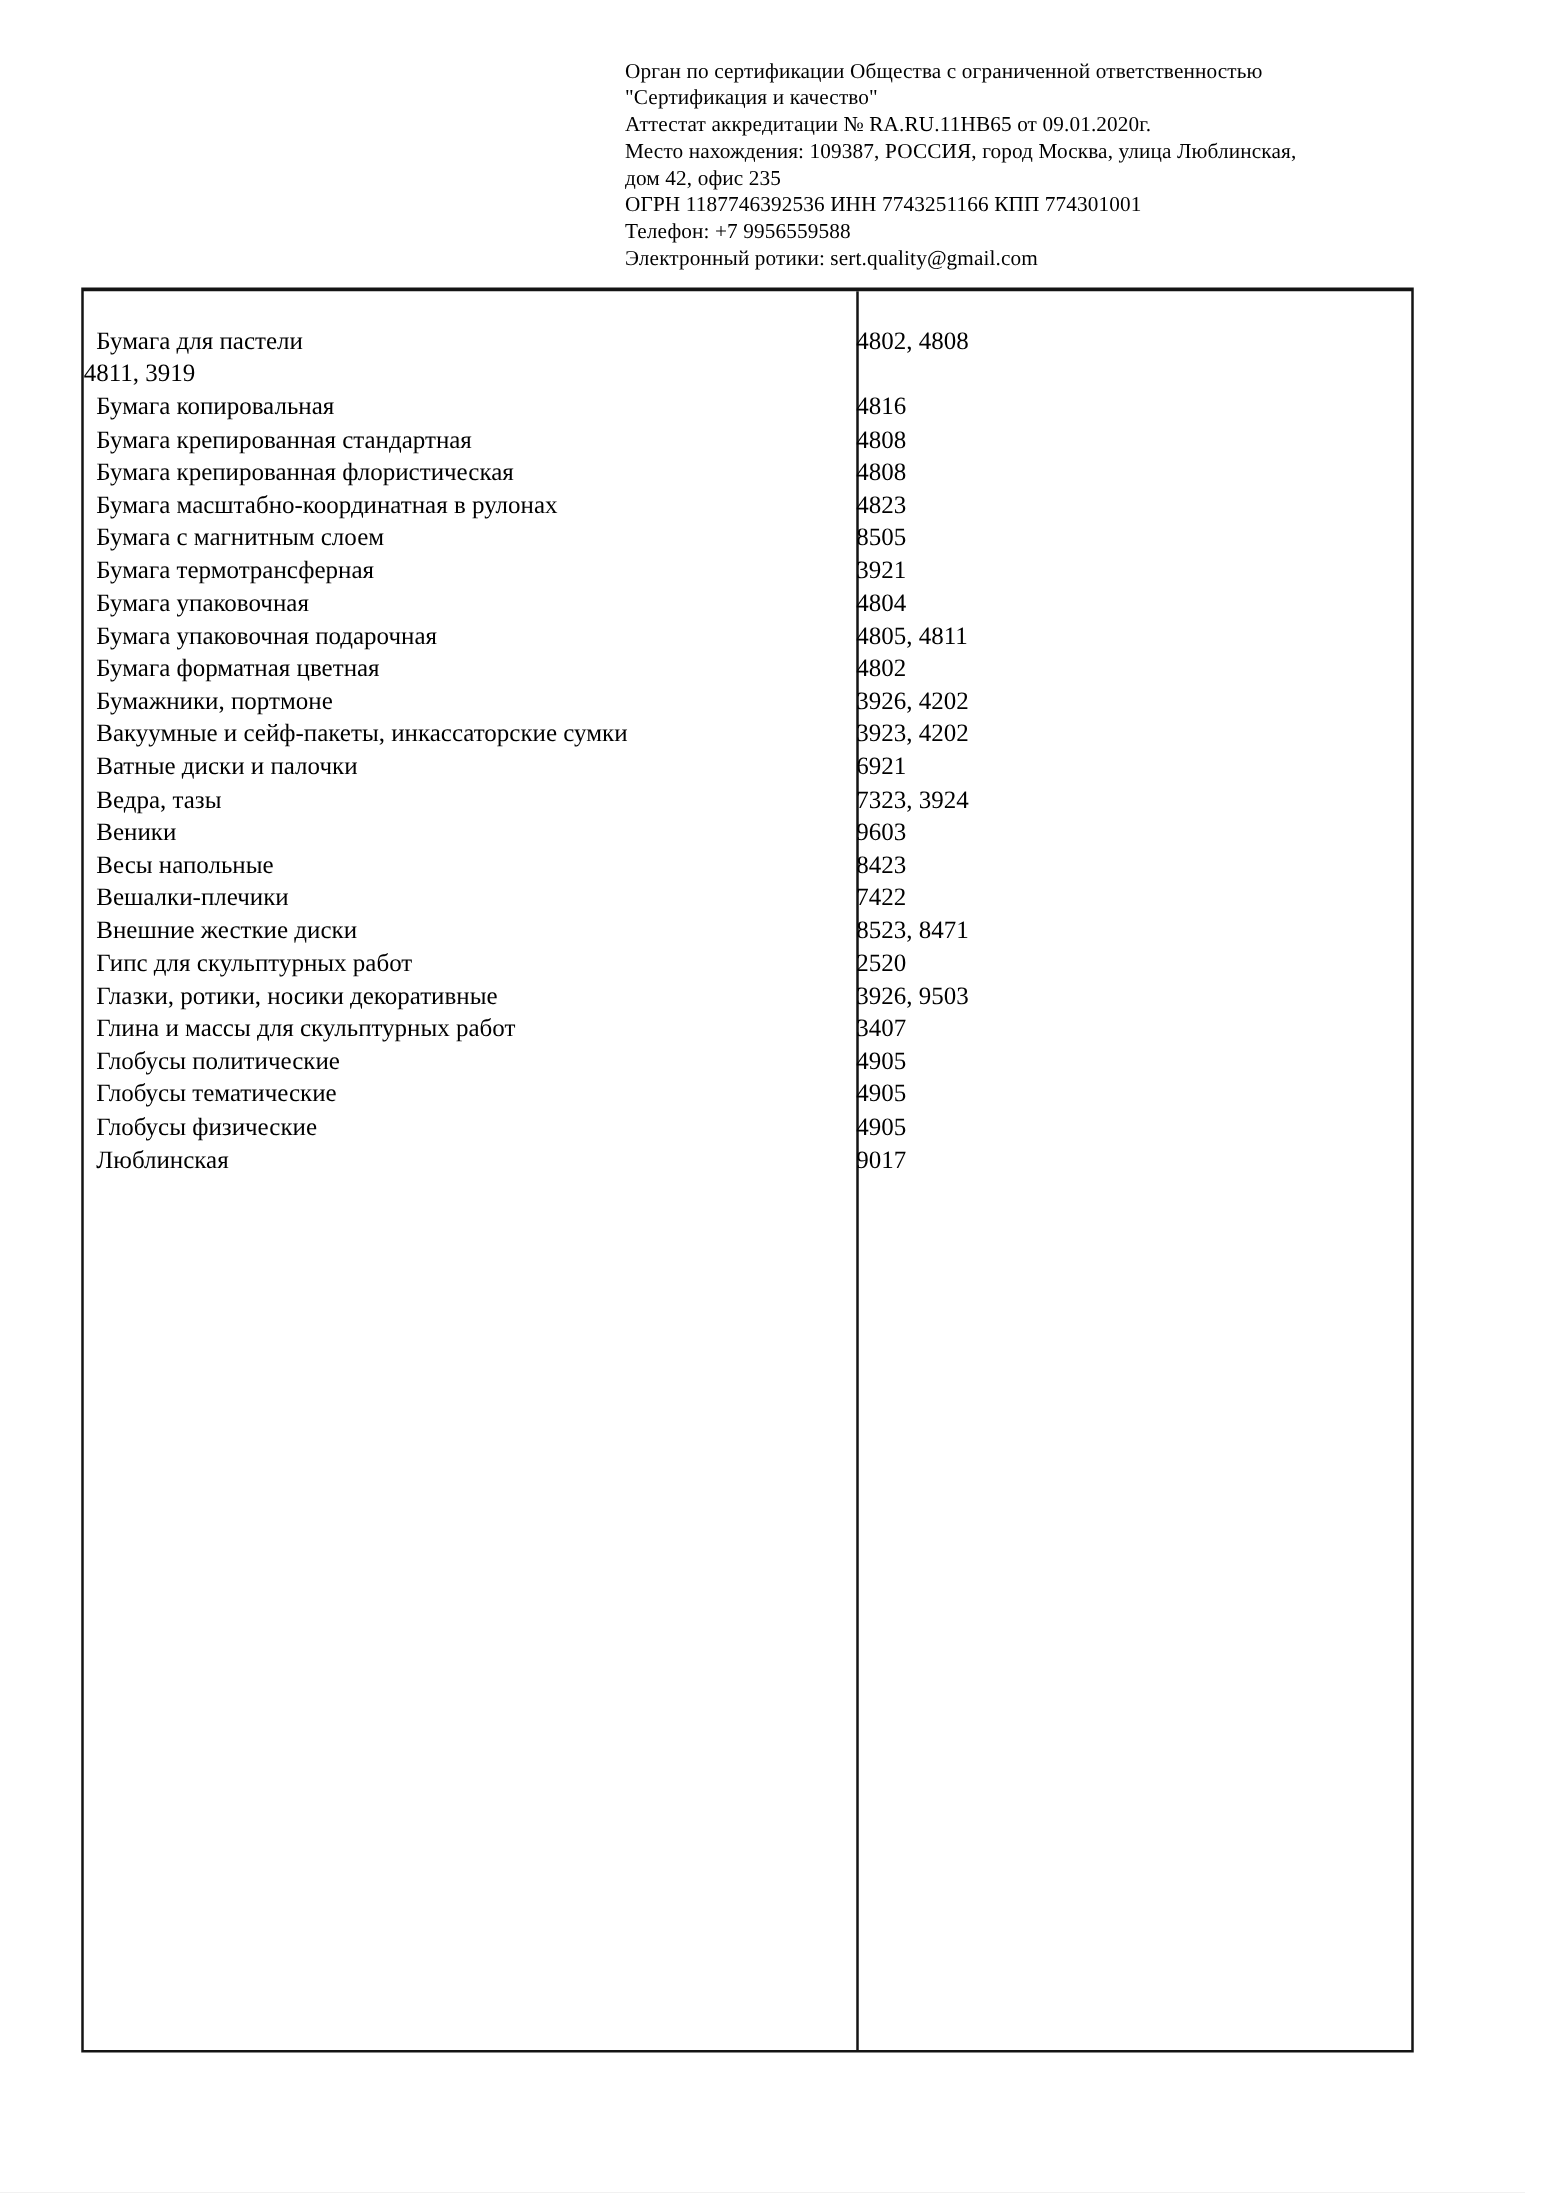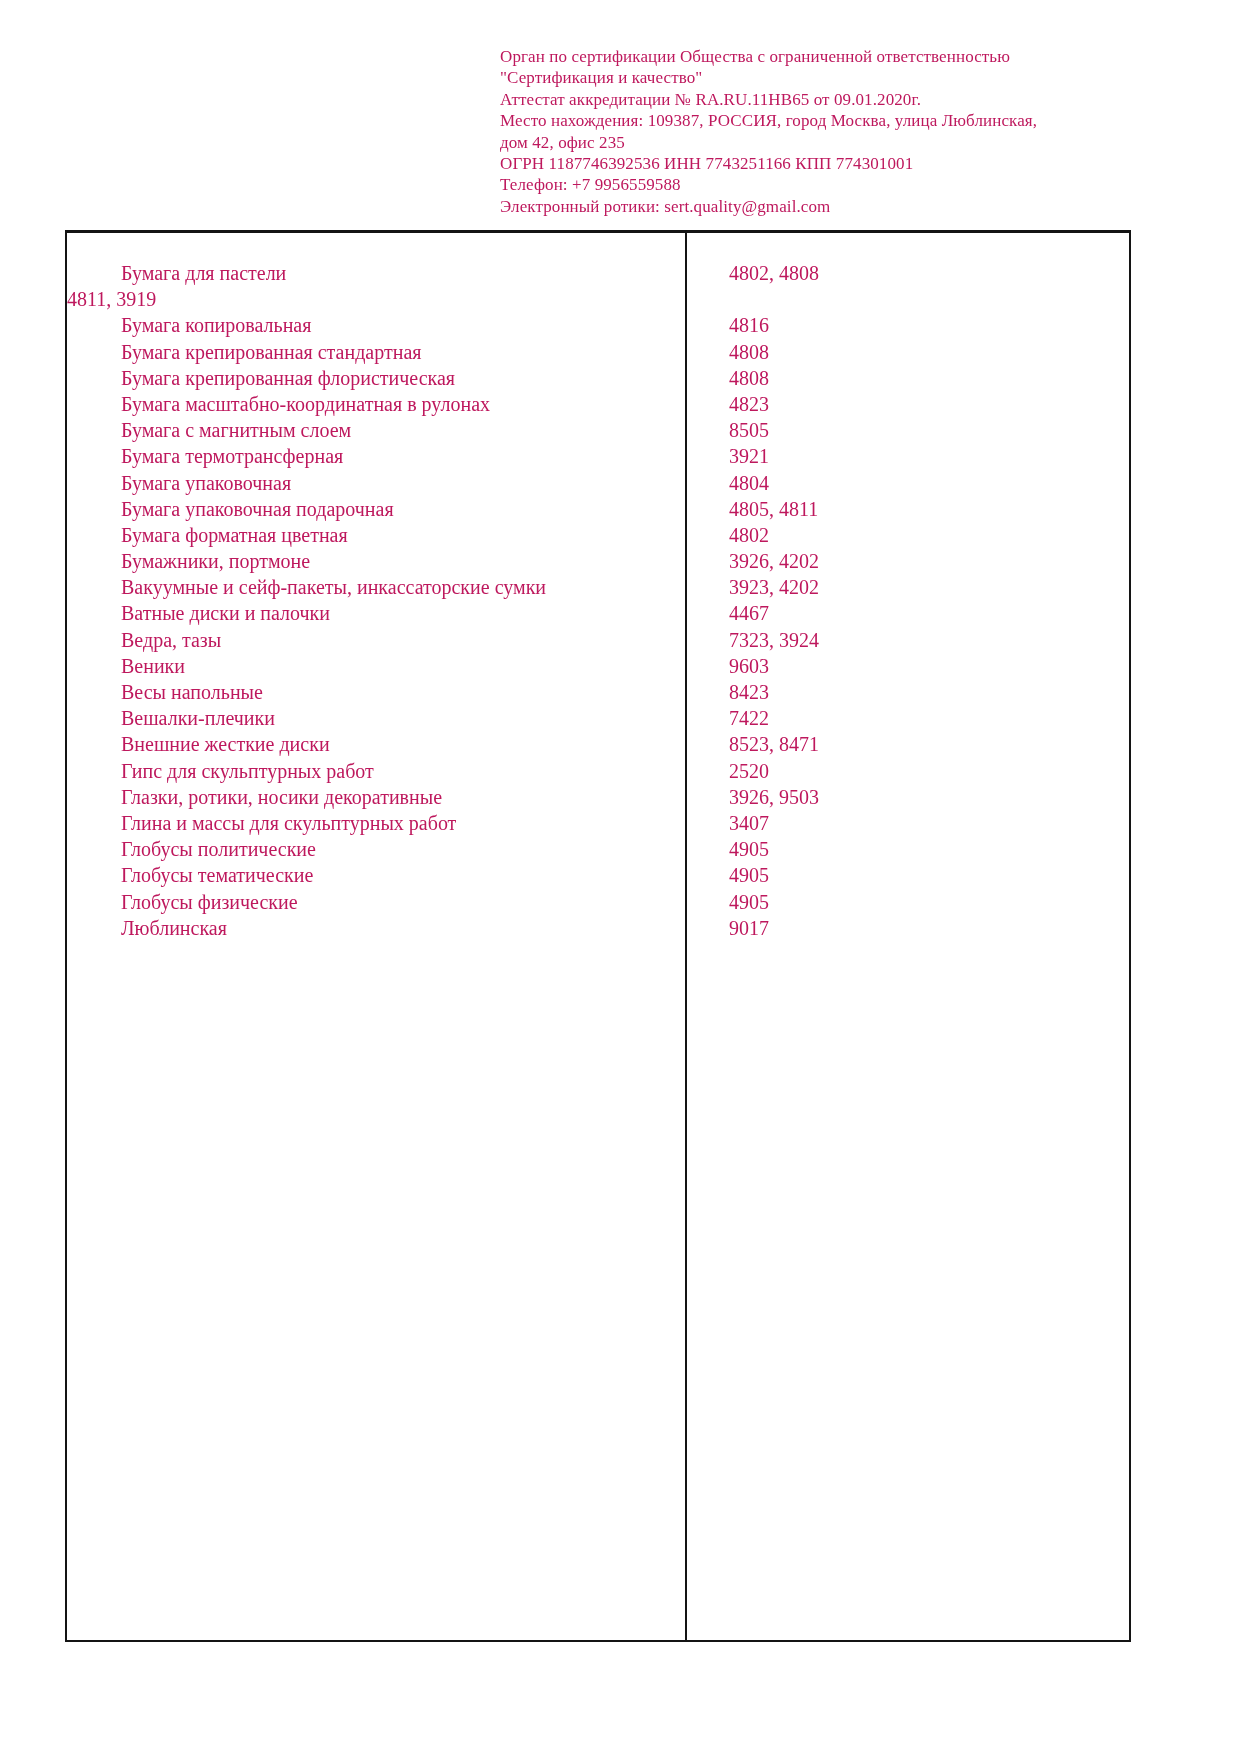--- a/index.html
+++ b/index.html
@@ -7,21 +7,21 @@
     padding: 0;
     background: #e8e8e8;
   }
   .page {
     position: relative;
     width: 1240px;
     height: 1754px;
     background: #ffffff;
     overflow: hidden;
     font-family: "Liberation Serif", "DejaVu Serif", serif;
-    color: #be185d;
+    color: #000000;
   }
   
   .header-block {
     position: absolute;
     left: 500px;
     top: 46px;
     width: 610px;
     font-size: 17px;
     line-height: 21.4px;
     letter-spacing: 0.1px;
@@ -59,21 +59,20 @@
     height: 26.2px;
     line-height: 26.2px;
     font-size: 20px;
   }
   .cell-name {
     width: 618px;
     box-sizing: border-box;
     padding-left: 10px;
     white-space: nowrap;
     overflow: hidden;
-    margin-left: 44px;
   }
   .cell-codes {
     flex: 1;
     text-align: left;
     white-space: nowrap;
   }
 </style>
 </head>
 <body>
 
@@ -140,21 +139,21 @@
         <div class="row">
           <div class="cell-name">Бумажники, портмоне</div>
           <div class="cell-codes">3926, 4202</div>
         </div>
         <div class="row">
           <div class="cell-name">Вакуумные и сейф-пакеты, инкассаторские сумки</div>
           <div class="cell-codes">3923, 4202</div>
         </div>
         <div class="row">
           <div class="cell-name">Ватные диски и палочки</div>
-          <div class="cell-codes">4467</div>
+          <div class="cell-codes">6921</div>
         </div>
         <div class="row">
           <div class="cell-name">Ведра, тазы</div>
           <div class="cell-codes">7323, 3924</div>
         </div>
         <div class="row">
           <div class="cell-name">Веники</div>
           <div class="cell-codes">9603</div>
         </div>
         <div class="row">

